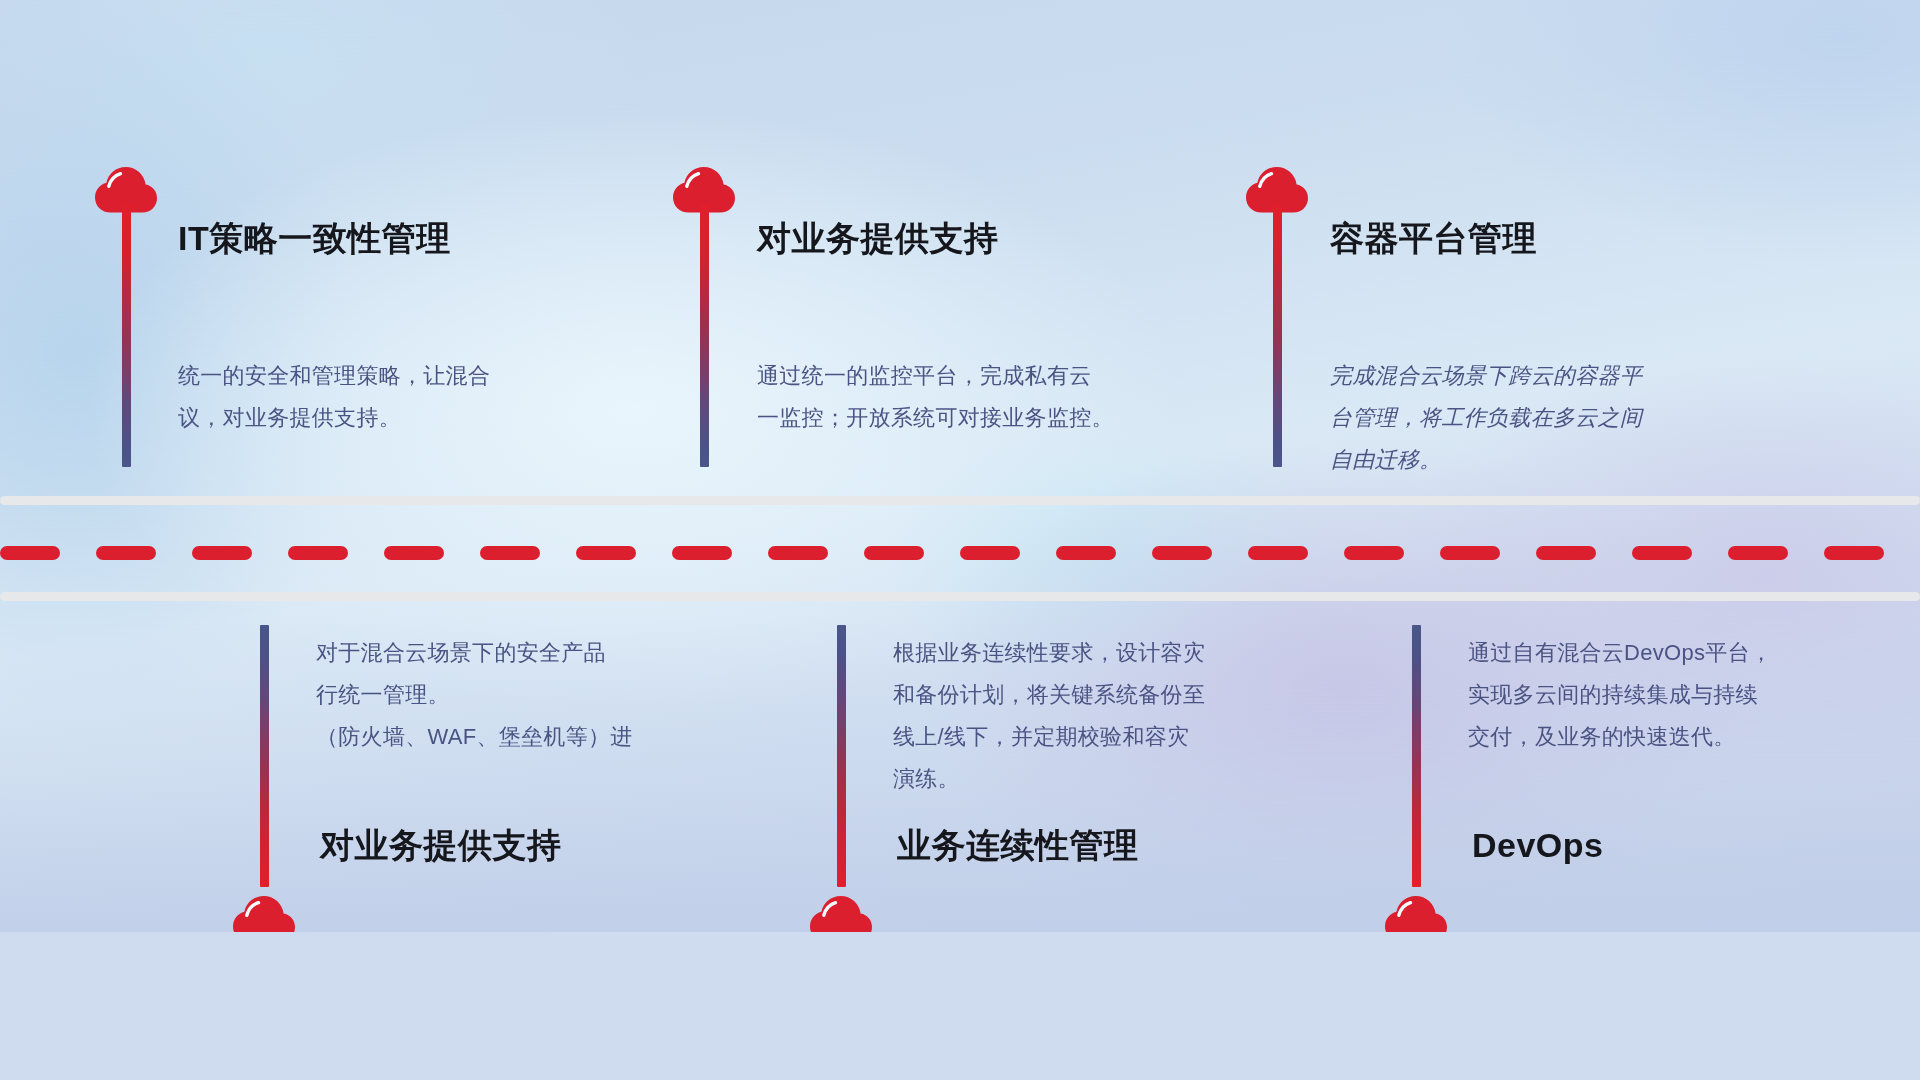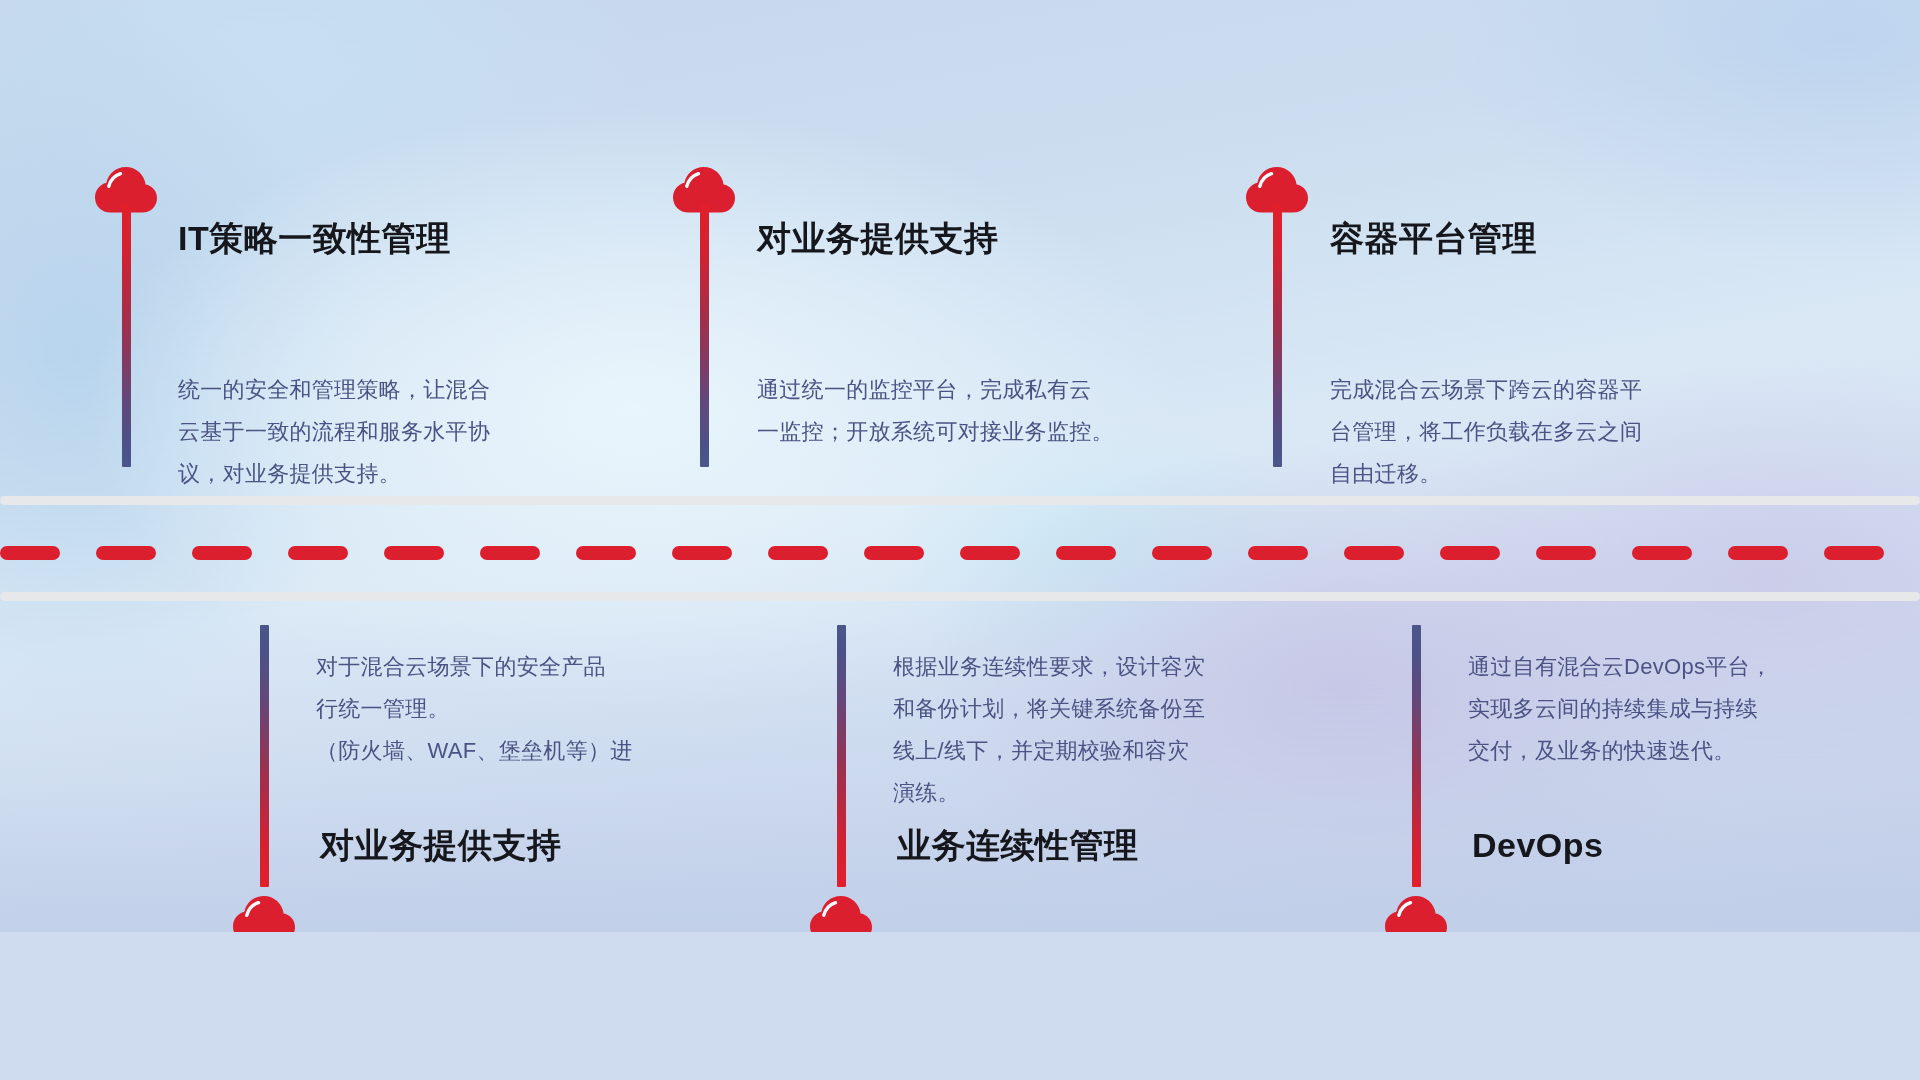--- a/index.html
+++ b/index.html
@@ -134,21 +134,20 @@
     white-space: nowrap;
     line-height: 1.2;
   }
   .item-desc {
     position: absolute;
     font-size: 22px;
     line-height: 42px;
     color: #4a5383;
     width: 440px;
     letter-spacing: 0.3px;
-    margin-top: 14px;
   }
   .item-desc .ln { display: block; white-space: pre; }
 </style>
 </head>
 <body>
 
 <div id="stage">
 
   <div class="bg-layer bg-base"></div>
   <div class="bg-layer bg-glow-topleft"></div>
@@ -165,21 +164,20 @@
     <div class="cloud-icon" style="left:93px; top:164px;">
       <svg viewBox="0 0 66 50" xmlns="http://www.w3.org/2000/svg" aria-hidden="true">
         <path d="M17.5 48.5C8.6 48.5 2 41.9 2 33.4c0-7.2 4.8-13.1 11.4-14.7C15.2 9.6 23.2 3 32.7 3c10.3 0 18.8 7.7 19.9 17.6 6.7 1.1 11.4 6.8 11.4 13.6 0 8.0-6.3 14.3-14.6 14.3z" fill="#dc1f2e"></path>
         <path d="M15.8 22.3c1.6-6.1 6.1-10.8 11.7-12.6" fill="none" stroke="#f4fbfe" stroke-width="3.4" stroke-linecap="round"></path>
       </svg>
     </div>
     <div class="stem down" style="left:122px; top:205px; height:262px;"></div>
     <div class="item-title" style="left:178px; top:218px;">IT策略一致性管理</div>
     <div class="item-desc" style="left:178px; top:355px;">
         <span class="ln">统一的安全和管理策略，让混合</span>
-        <span class="ln">云基于一致的流程和服务水平协</span>
         <span class="ln">议，对业务提供支持。</span>
       </div>
   </div>
 
   <div class="item">
     <div class="cloud-icon" style="left:671px; top:164px;">
       <svg viewBox="0 0 66 50" xmlns="http://www.w3.org/2000/svg" aria-hidden="true">
         <path d="M17.5 48.5C8.6 48.5 2 41.9 2 33.4c0-7.2 4.8-13.1 11.4-14.7C15.2 9.6 23.2 3 32.7 3c10.3 0 18.8 7.7 19.9 17.6 6.7 1.1 11.4 6.8 11.4 13.6 0 8.0-6.3 14.3-14.6 14.3z" fill="#dc1f2e"></path>
         <path d="M15.8 22.3c1.6-6.1 6.1-10.8 11.7-12.6" fill="none" stroke="#f4fbfe" stroke-width="3.4" stroke-linecap="round"></path>
       </svg>
@@ -194,21 +192,21 @@
 
   <div class="item">
     <div class="cloud-icon" style="left:1244px; top:164px;">
       <svg viewBox="0 0 66 50" xmlns="http://www.w3.org/2000/svg" aria-hidden="true">
         <path d="M17.5 48.5C8.6 48.5 2 41.9 2 33.4c0-7.2 4.8-13.1 11.4-14.7C15.2 9.6 23.2 3 32.7 3c10.3 0 18.8 7.7 19.9 17.6 6.7 1.1 11.4 6.8 11.4 13.6 0 8.0-6.3 14.3-14.6 14.3z" fill="#dc1f2e"></path>
         <path d="M15.8 22.3c1.6-6.1 6.1-10.8 11.7-12.6" fill="none" stroke="#f4fbfe" stroke-width="3.4" stroke-linecap="round"></path>
       </svg>
     </div>
     <div class="stem down" style="left:1273px; top:205px; height:262px;"></div>
     <div class="item-title" style="left:1330px; top:218px;">容器平台管理</div>
-    <div class="item-desc" style="left:1330px; top:355px;">
+    <div class="item-desc" style="left:1330px; top:355px;font-style:italic;">
         <span class="ln">完成混合云场景下跨云的容器平</span>
         <span class="ln">台管理，将工作负载在多云之间</span>
         <span class="ln">自由迁移。</span>
       </div>
   </div>
 
   <div class="divider-line top"></div>
   <div class="dashed-line" id="dashed-line">
       <span class="dash"></span>
       <span class="dash"></span>

